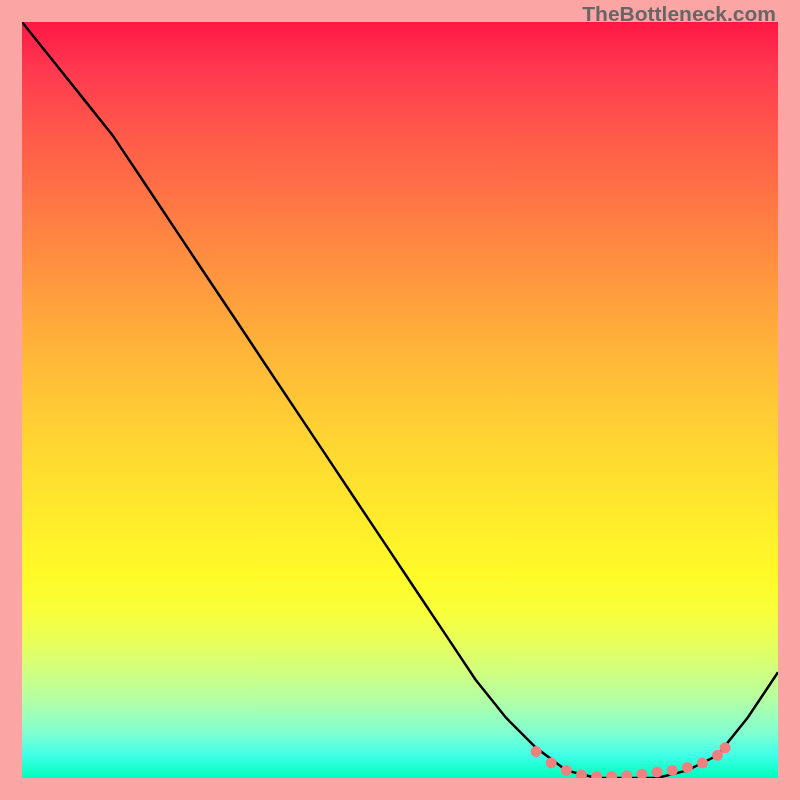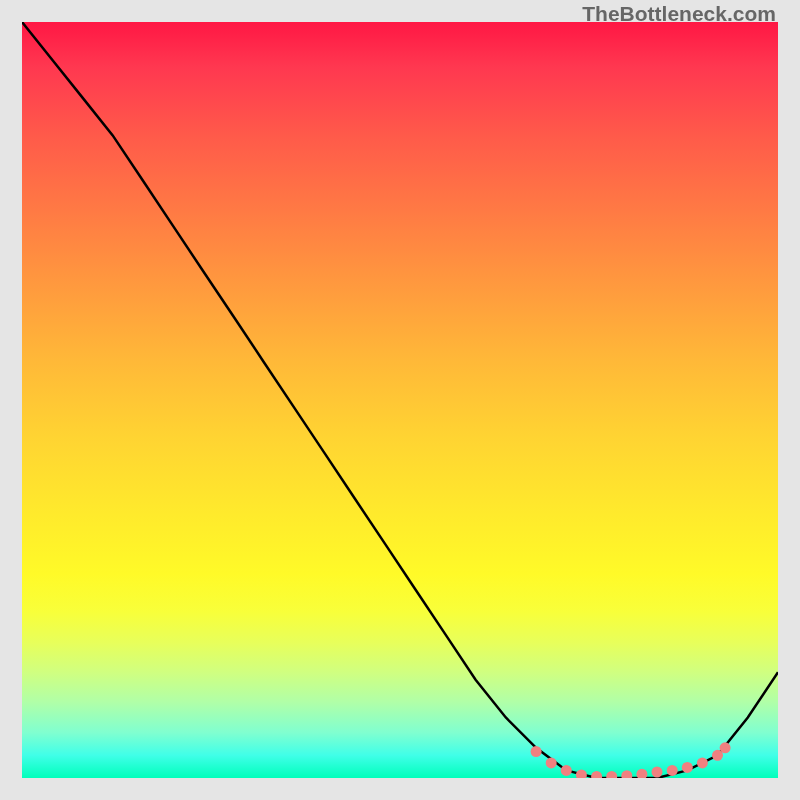--- a/index.html
+++ b/index.html
@@ -8,21 +8,21 @@
     width: 800px;
     height: 800px;
     background: #000;
     position: relative;
     font-family: Arial, sans-serif;
   }
   .container {
     width: 800px;
     height: 800px;
     position: relative;
-    background: #e5e5e5;
+    background: #fca5a5;
   }
   .plot-area {
     position: absolute;
     left: 22px;
     top: 22px;
     width: 756px;
     height: 756px;
     overflow: hidden;
   }
   .gradient-bg {

